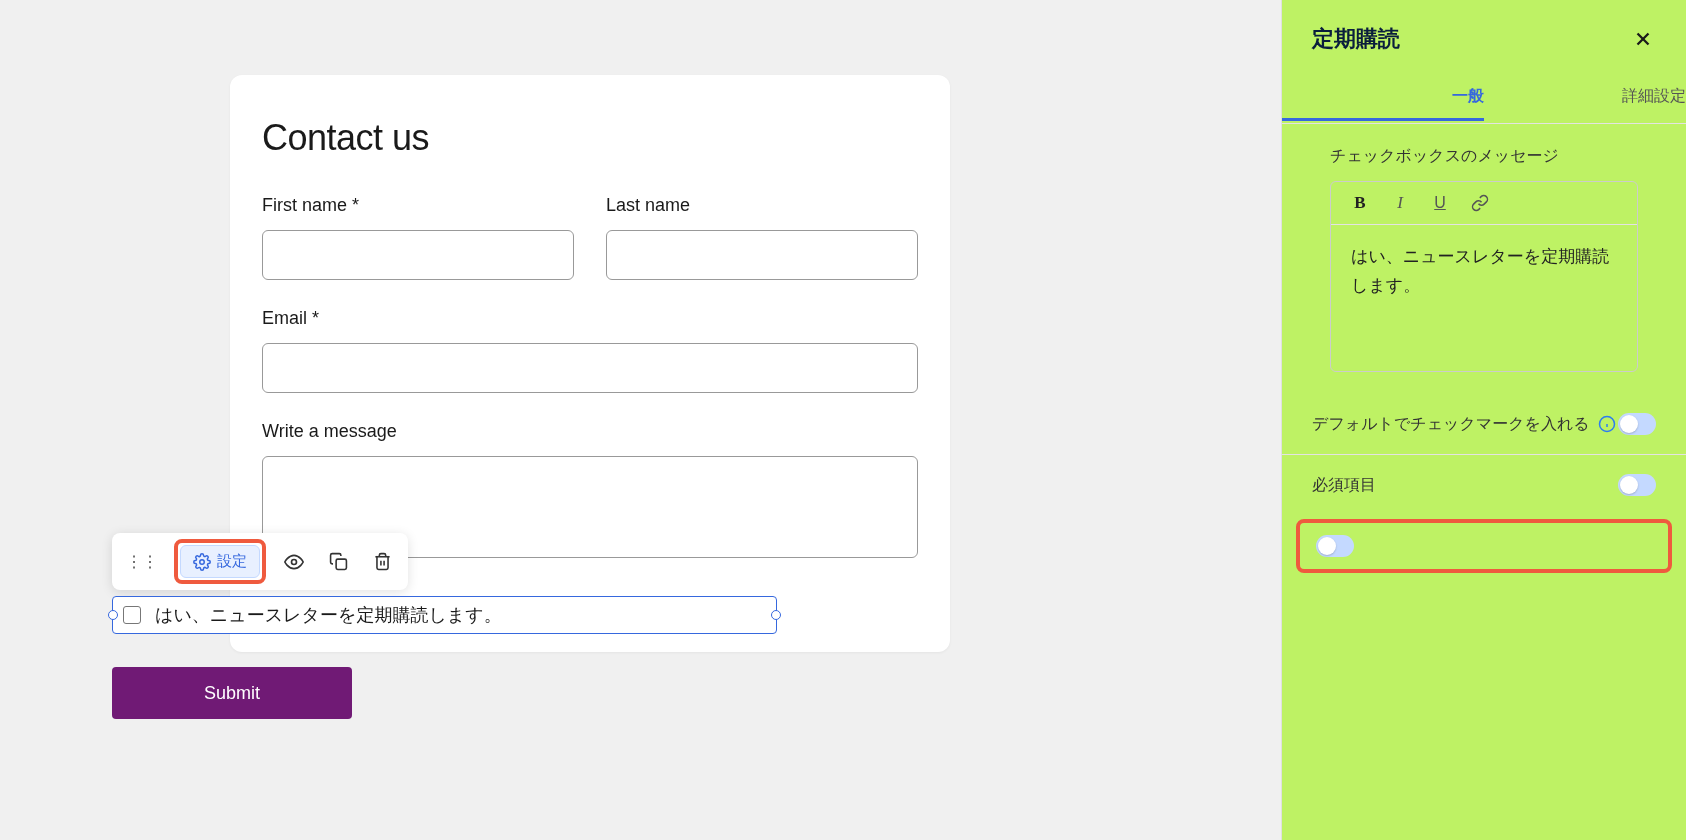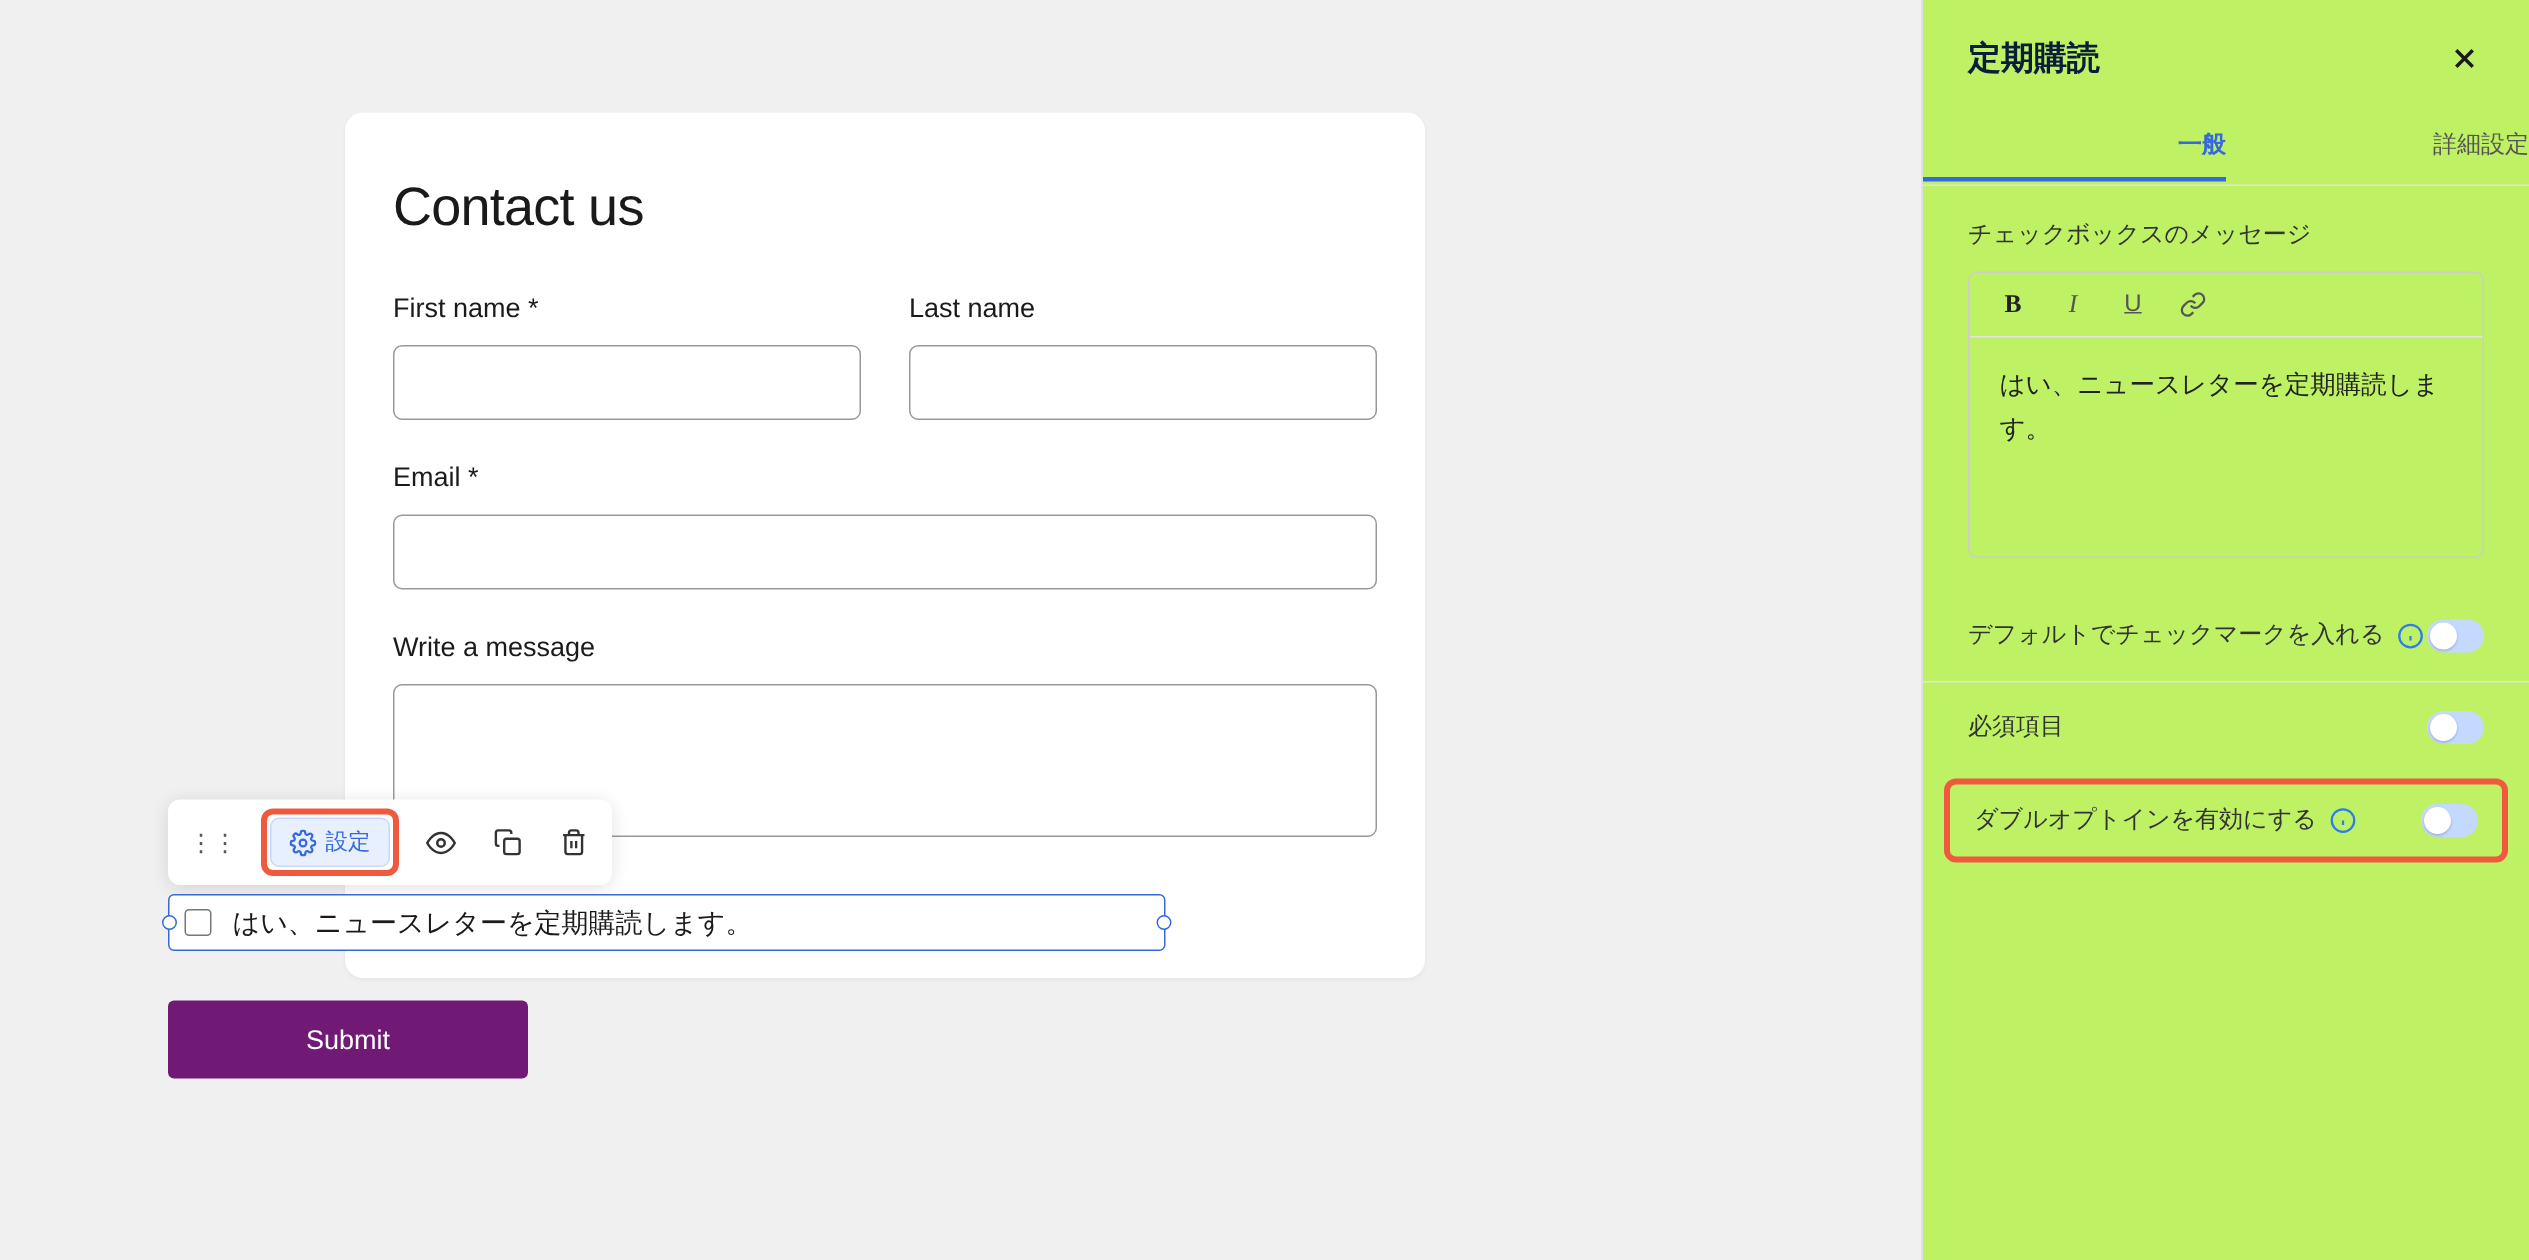--- a/index.html
+++ b/index.html
@@ -223,21 +223,21 @@
       position: absolute;
       bottom: 0;
       left: 0;
       right: 0;
       height: 3px;
       background: #3668de;
     }
     .sidebar-divider { height: 1px; background: #e3e3e3; }
     
     .section {
-      padding: 22px 30px;
+      padding: 22px 48px;
     }
     .section-label {
       font-size: 16px;
       color: #333;
       margin-bottom: 14px;
     }
     
     .editor {
       border: 1px solid #ccc;
       border-radius: 6px;
@@ -440,24 +440,16 @@
 
   <div class="toggle-row">
     <div class="toggle-label-wrap">
       <span class="toggle-label">必須項目</span>
     </div>
     <div class="toggle"></div>
   </div>
 
   <div class="highlight-box">
     <div class="toggle-row">
-      <div class="toggle-label-wrap">
-        <span class="toggle-label">ダブルオプトインを有効にする</span>
-        <svg class="info-icon" width="18" height="18" viewBox="0 0 24 24" fill="none" stroke="currentColor" stroke-width="2">
-            <circle cx="12" cy="12" r="10"></circle>
-            <line x1="12" y1="16" x2="12" y2="12"></line>
-            <line x1="12" y1="8" x2="12.01" y2="8"></line>
-          </svg>
-      </div>
       <div class="toggle"></div>
     </div>
   </div>
 </div>
 
 </body></html>

